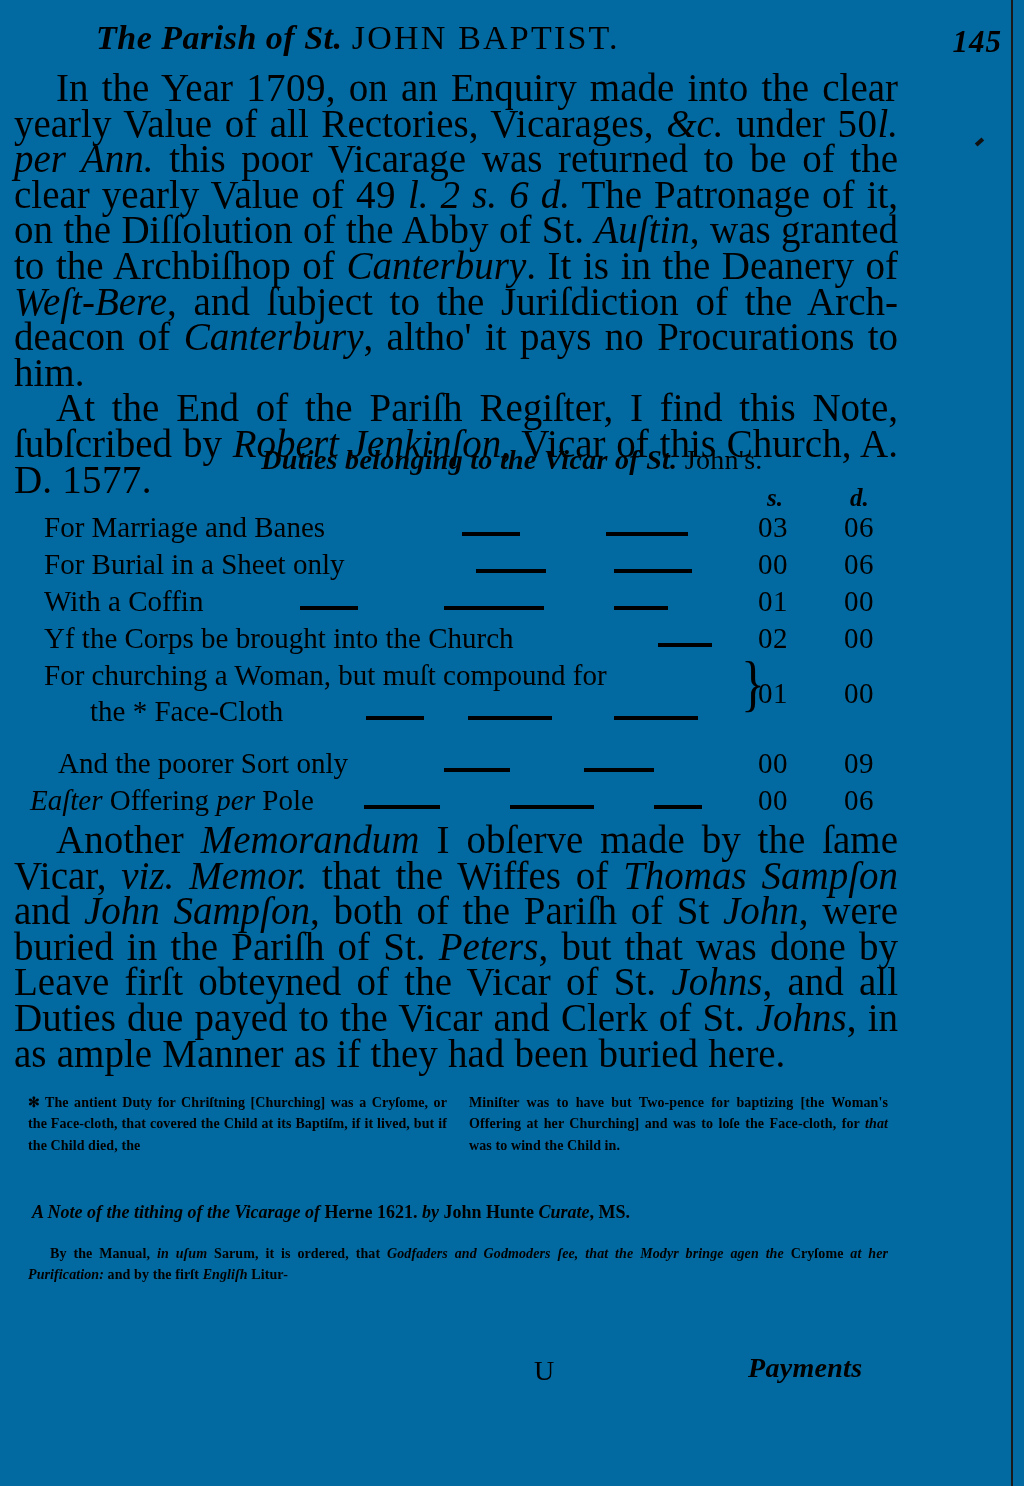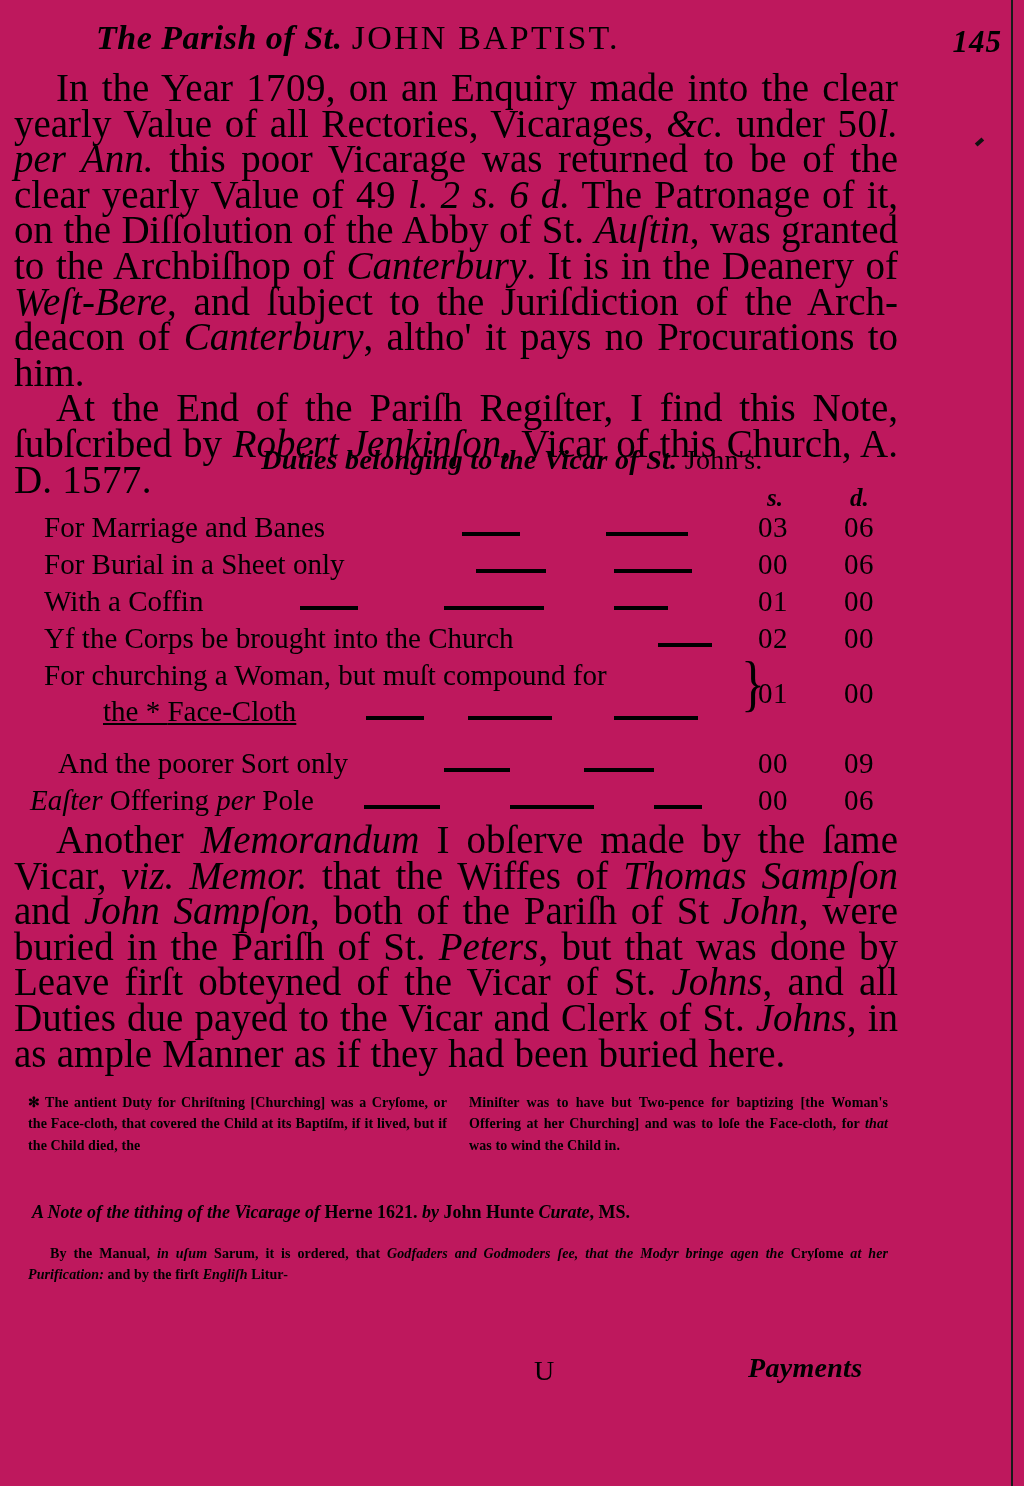--- a/index.html
+++ b/index.html
@@ -12,21 +12,21 @@
     height: 1486px;
     position: relative;
     overflow: hidden;
     font-family: "Liberation Serif", "DejaVu Serif", serif;
     color: #000000;
   }
 
   .page {
     position: absolute;
     inset: 0;
-    background: #be185d;
+    background: #0369a1;
   }
 
   
   .scan-edge {
     position: absolute;
     top: 0;
     right: 11px;
     width: 2px;
     height: 1486px;
     background: #1a1a1a;
@@ -172,24 +172,23 @@
     font-size: 29px;
   }
   .churching .l1 {
     position: absolute;
     left: 0; top: 0;
     white-space: nowrap;
     line-height: 34px;
   }
   .churching .l2 {
     position: absolute;
-    left: 59px; top: 36px;
-    white-space: nowrap;
-    line-height: 34px;
-    text-decoration: underline;
+    left: 46px; top: 36px;
+    white-space: nowrap;
+    line-height: 34px;
   }
   .brace {
     position: absolute;
     left: 694px;
     top: -6px;
     font-size: 62px;
     line-height: 62px;
     font-family: "Liberation Serif", serif;
     transform: scaleX(0.8);
   }

